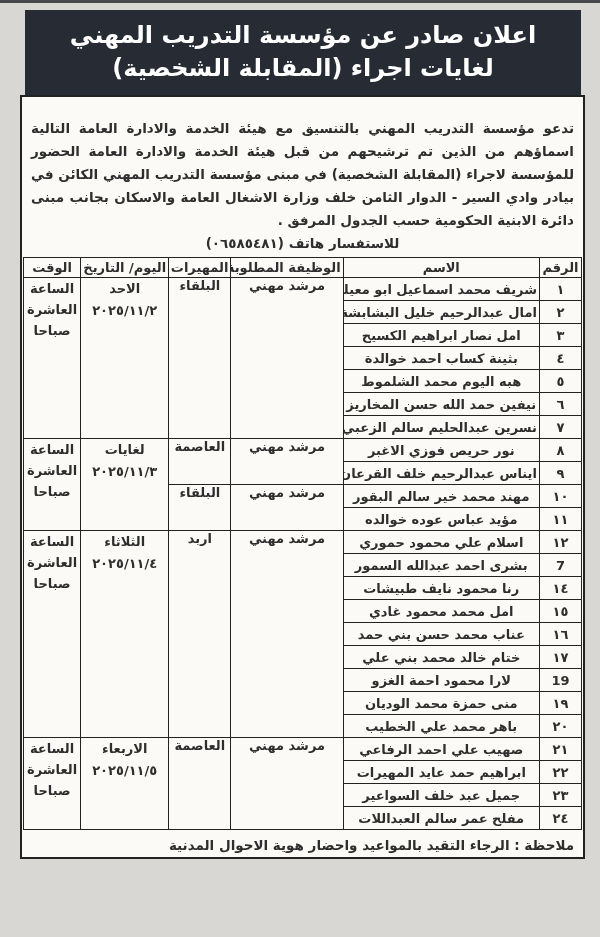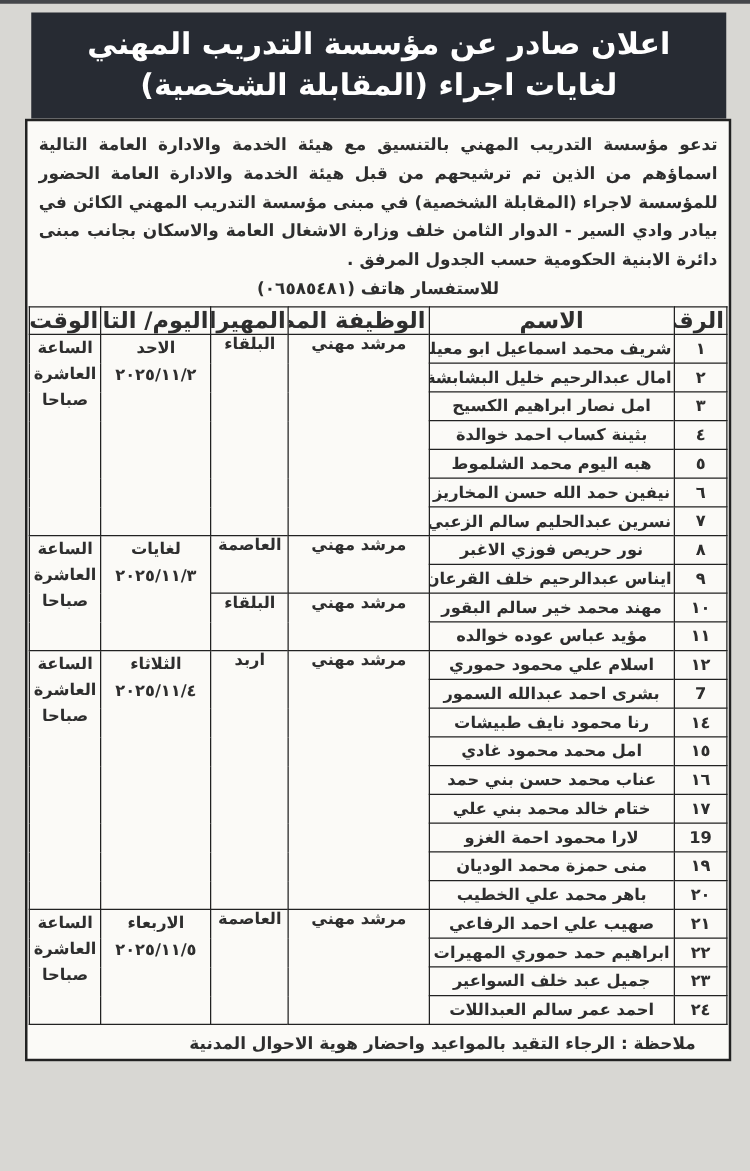--- a/index.html
+++ b/index.html
@@ -24,47 +24,47 @@
     direction:rtl;
   }
   .doc-box{
     margin:0 15px 0 20px;
     background:var(--doc-bg);
     border:2px solid var(--line);
     direction:rtl;color:var(--ink);
   }
   .intro{
     font-weight:bold;font-size:13.5px;line-height:23px;
-    text-align:justify;padding:8px 9px 0 9px;
+    text-align:justify;padding:20px 9px 0 9px;
   }
   .phone{
     font-weight:bold;font-size:13.5px;line-height:23px;
     text-align:center;padding:0 8px;
   }
   table.sched{
     border-collapse:collapse;table-layout:fixed;
     width:calc(100% - 2px);margin:2px 1px 0;direction:rtl;
   }
   .sched th,.sched td{
     border:1.5px solid var(--line);
     font-weight:bold;text-align:center;
     overflow:hidden;padding:0 2px;
     color:var(--ink);
   }
-  .sched th{font-size:18px;height:20px;white-space:nowrap;}
+  .sched th{font-size:13px;height:20px;white-space:nowrap;}
   .sched td{font-size:13px;height:23px;}
   .c-num{white-space:nowrap;}
   .c-name{white-space:nowrap;font-size:12.8px;}
   .c-job,.c-gov{vertical-align:top;padding-top:3px;white-space:nowrap;}
   .c-date,.c-time{vertical-align:top;padding-top:3px;}
   .c-date{line-height:22px;}
   .c-time{line-height:21px;white-space:normal;}
   .note{
     font-weight:bold;font-size:13.5px;line-height:24px;
-    text-align:center;padding:3px 9px 0 0;
+    text-align:right;padding:3px 9px 0 0;
     padding-left:60px;
   }
   .note-inner{display:inline-block;margin-left:52px;}
   .sig{
     font-weight:bold;font-size:13.5px;line-height:22px;
     text-align:left;padding:2px 0 9px 10px;
   }
 </style>
 </head>
 <body>
@@ -210,29 +210,29 @@
           <td class="c-job" rowspan="4">مرشد مهني</td>
           <td class="c-gov" rowspan="4">العاصمة</td>
           <td class="c-date" rowspan="4">
             <div>الاربعاء</div>
             <div>٢٠٢٥/١١/٥</div>
           </td>
           <td class="c-time" rowspan="4">الساعة العاشرة صباحا</td>
         </tr>
         <tr>
           <td class="c-num">٢٢</td>
-          <td class="c-name">ابراهيم حمد حموري المهيرات</td>
+          <td class="c-name">ابراهيم حمد عايد المهيرات</td>
         </tr>
         <tr>
           <td class="c-num">٢٣</td>
           <td class="c-name">جميل عبد خلف السواعير</td>
         </tr>
         <tr>
           <td class="c-num">٢٤</td>
-          <td class="c-name">احمد عمر سالم العبداللات</td>
+          <td class="c-name">مفلح عمر سالم العبداللات</td>
         </tr>
       </tbody>
   </table>
 
   <div class="note">
     <span class="note-inner">ملاحظة : الرجاء التقيد بالمواعيد واحضار هوية الاحوال المدنية</span>
   </div>
 
 
 </div>

